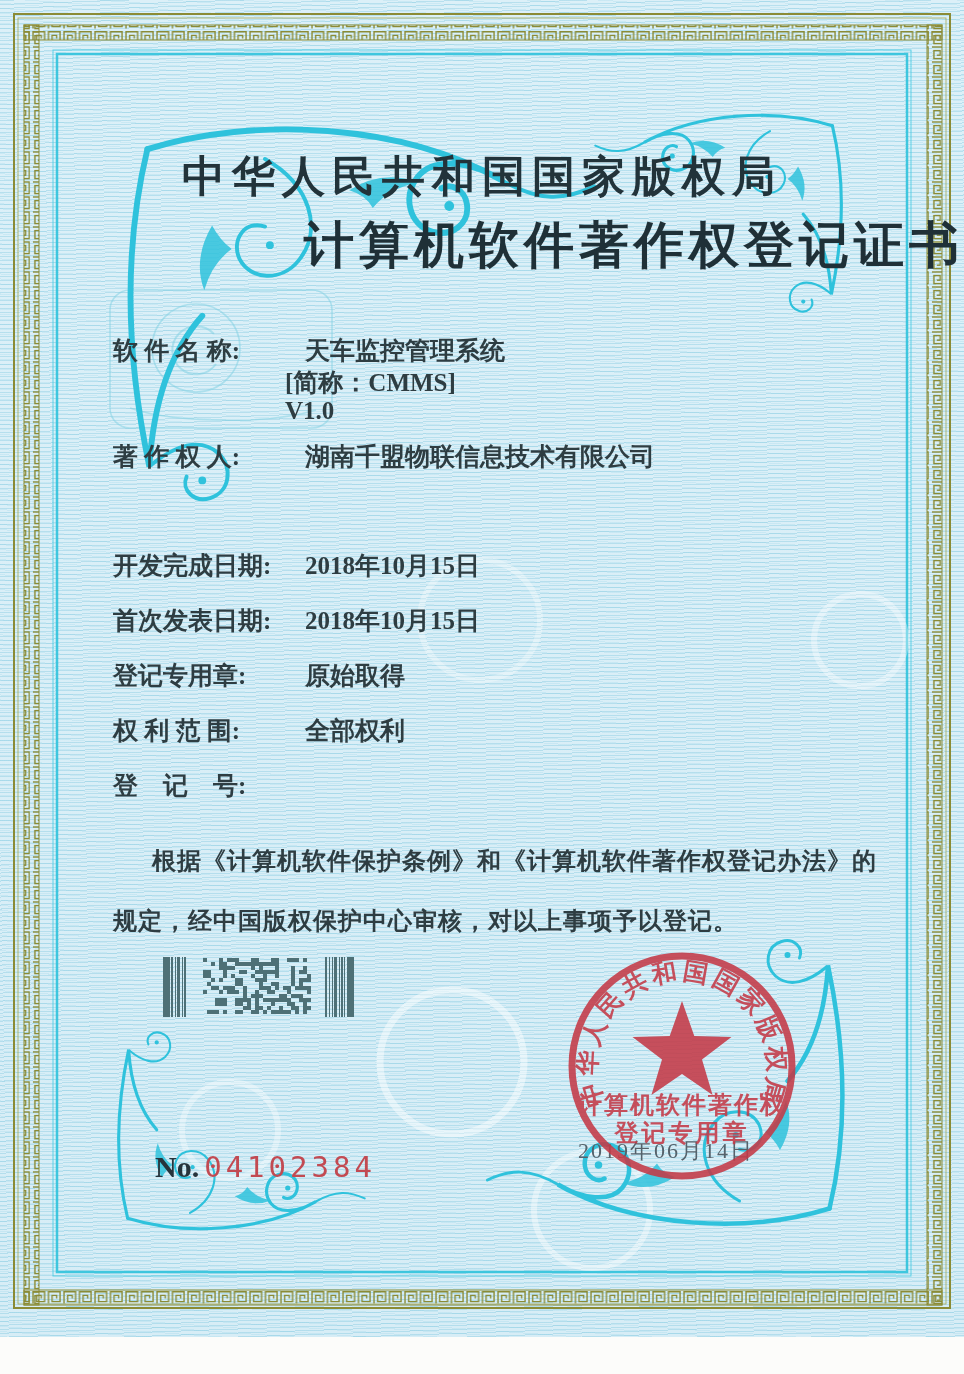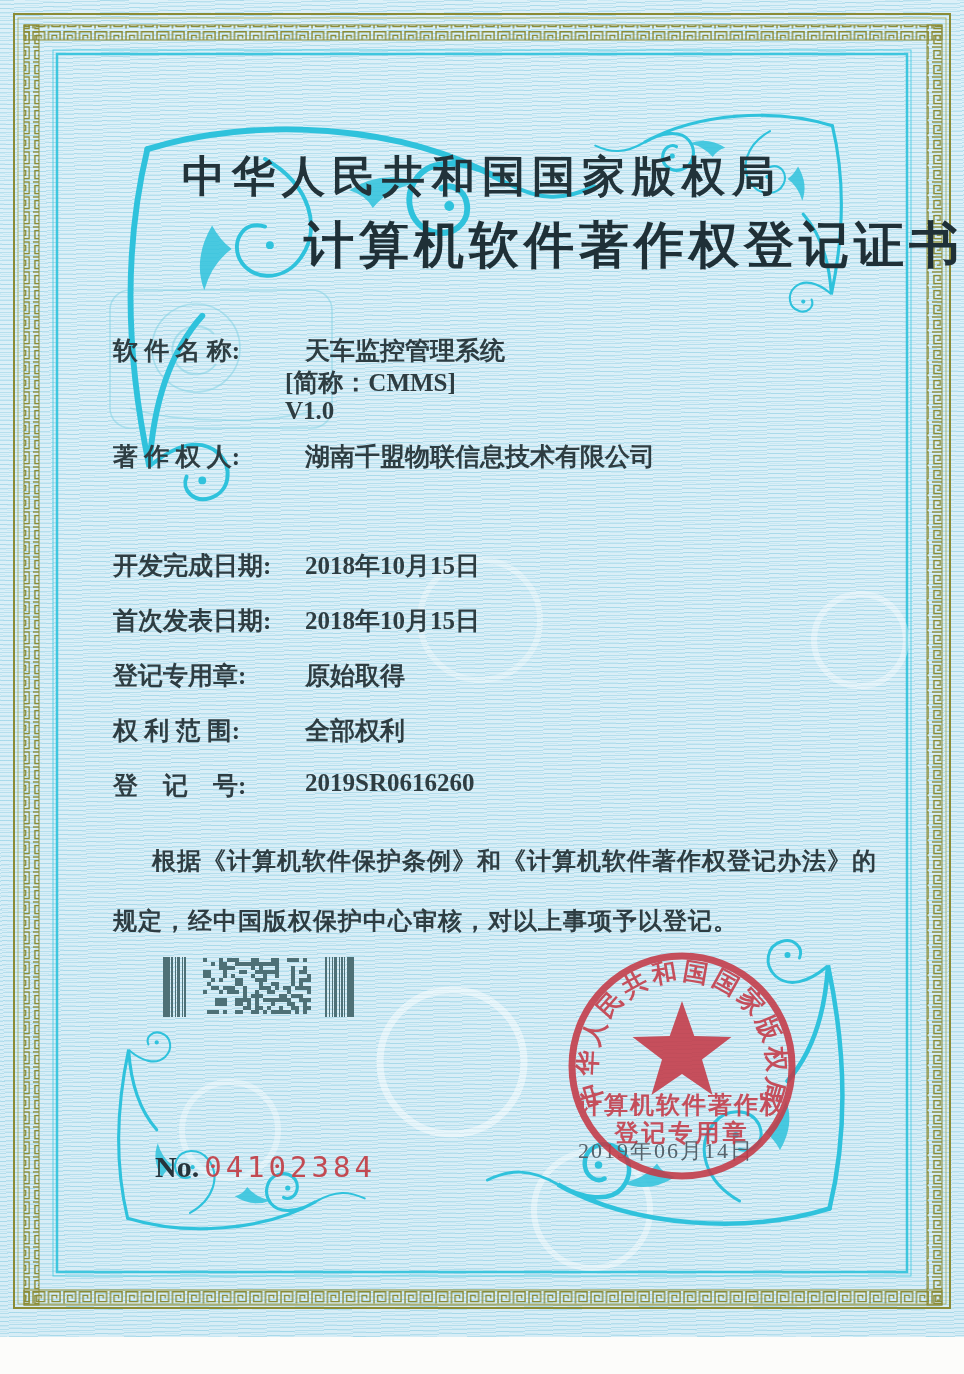--- a/index.html
+++ b/index.html
@@ -138,21 +138,20 @@
     <span class="val">原始取得</span>
   </div>
 
   <div class="row" style="top:714px">
     <span class="lbl">权 利 范 围:</span>
     <span class="val">全部权利</span>
   </div>
 
   <div class="row" style="top:769px">
     <span class="lbl">登    记    号:</span>
-    <span class="val">2019SR0616260</span>
   </div>
 
   <div class="statement" style="left:152px;top:845px">根据《计算机软件保护条例》和《计算机软件著作权登记办法》的</div>
   <div class="statement" style="left:113px;top:905px">规定，经中国版权保护中心审核，对以上事项予以登记。</div>
 
   <svg class="barcode" id="barcode" viewBox="0 0 192 62" aria-hidden="true">
       <rect x="0" y="1" width="7" height="60" fill="#4e7076"></rect>
       <rect x="8" y="1" width="2" height="60" fill="#4e7076"></rect>
       <rect x="12" y="1" width="1" height="60" fill="#4e7076"></rect>
       <rect x="14" y="1" width="3" height="60" fill="#4e7076"></rect>

